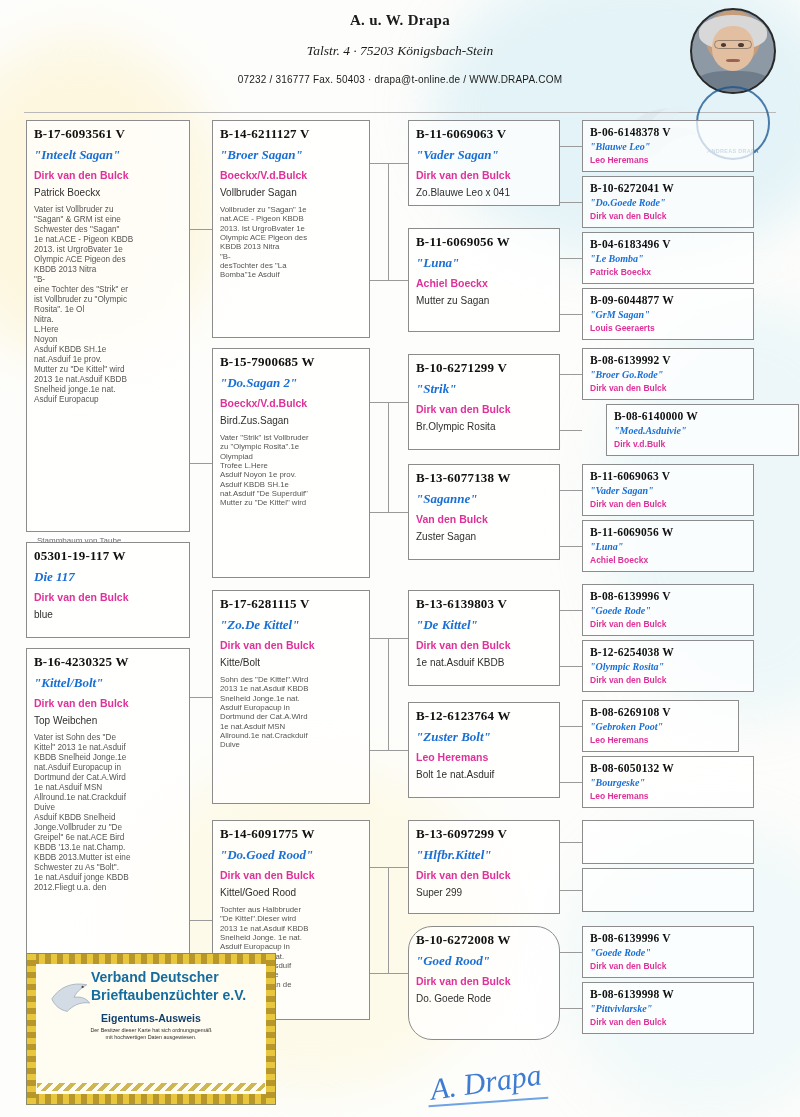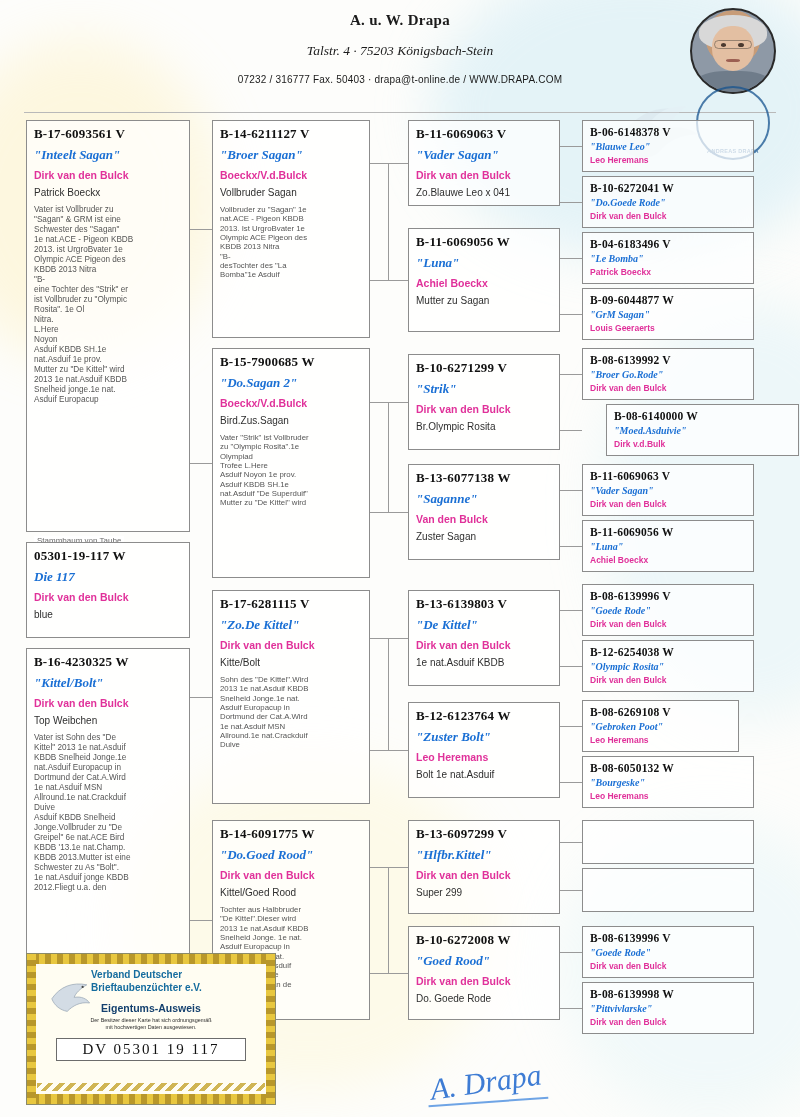--- a/index.html
+++ b/index.html
@@ -89,21 +89,21 @@
   
   .cert {
     position: absolute; left: 26px; top: 953px; width: 250px; height: 152px;
     border: 1px solid #8a8a6a; background: #fffdf2;
   }
   .cert-bar { position: absolute; left: 0; right: 0; height: 10px; background: repeating-linear-gradient(90deg,#e8c73f 0 6px,#b8972a 6px 12px); }
   .cert-bar.t { top: 0; } .cert-bar.b { bottom: 0; }
   .cert-side { position: absolute; top: 0; bottom: 0; width: 9px; background: repeating-linear-gradient(0deg,#e8c73f 0 6px,#b8972a 6px 12px); }
   .cert-side.l { left: 0; } .cert-side.r { right: 0; }
   .cert-inner { position: absolute; left: 10px; right: 10px; top: 11px; bottom: 11px; padding: 4px 6px; }
-  .cert-org { color: #156c9e; font-size: 10px; font-weight: bold; line-height: 1.25; }
+  .cert-org { color: #156c9e; font-size: 14px; font-weight: bold; line-height: 1.25; }
   .cert-title { text-align: center; font-weight: bold; font-size: 10.5px; color: #14406e; margin-top: 8px; }
   .cert-fine { text-align: center; font-size: 5.4px; color: #2f2f2f; margin-top: 3px; line-height: 1.3; }
   .cert-num {
     margin: 7px auto 0 auto; width: 190px; border: 1px solid #6c6c6c; background: #fff;
     font-family: "Liberation Serif", serif; font-size: 15px; letter-spacing: 2px;
     text-align: center; padding: 2px 0; color: #111;
   }
   .cert-logo {
     position: absolute; left: 12px; top: 14px; width: 42px; height: 34px; opacity: .9;
   }
@@ -307,21 +307,21 @@
     <div class="name">"Zuster Bolt"</div>
     <div class="breeder">Leo Heremans</div>
     <div class="line3">Bolt 1e nat.Asduif</div>
   </div>
   <div class="box" style="left:408px; top:820px; width:152px; height:94px;">
     <div class="ring">B-13-6097299 V</div>
     <div class="name">"Hlfbr.Kittel"</div>
     <div class="breeder">Dirk van den Bulck</div>
     <div class="line3">Super 299</div>
   </div>
-  <div class="box" style="left:408px; top:926px; width:152px; height:94px;">
+  <div class="box" style="left:408px; top:926px; width:152px; height:114px;border-radius:24px;">
     <div class="ring">B-10-6272008 W</div>
     <div class="name">"Goed Rood"</div>
     <div class="breeder">Dirk van den Bulck</div>
     <div class="line3">Do. Goede Rode</div>
   </div>
 
   <div class="box" style="left:582px; top:120px; width:172px; height:52px;">
     <div class="ring sm">B-06-6148378 V</div>
     <div class="name sm">"Blauwe Leo"</div>
     <div class="breeder sm">Leo Heremans</div>
@@ -440,21 +440,20 @@
         <path d="M4 28 C16 10 34 4 54 8 C44 14 38 20 36 26 C46 24 54 28 58 34 C44 32 34 38 26 46 C16 44 8 38 4 28 Z" fill="#cfd9e4" stroke="#8a9aaa" stroke-width="1"></path>
         <circle cx="48" cy="11" r="1.6" fill="#333"></circle>
       </svg>
       <div class="cert-org" style="margin-left:48px;">
         <div>Verband Deutscher</div>
         <div>Brieftaubenzüchter e.V.</div>
       </div>
       <div class="cert-title">Eigentums-Ausweis</div>
       <div class="cert-fine" style="white-space:pre-line;">Der Besitzer dieser Karte hat sich ordnungsgemäß
 mit hochwertigen Daten ausgewiesen.</div>
-      <div class="cert-num">DV 05301 19    117</div>
     </div>
     <div class="cert-zig"></div>
   </div>
 
   <div class="sign">A. Drapa</div>
   <div class="sign-u"></div>
 
 
 </div>
 

